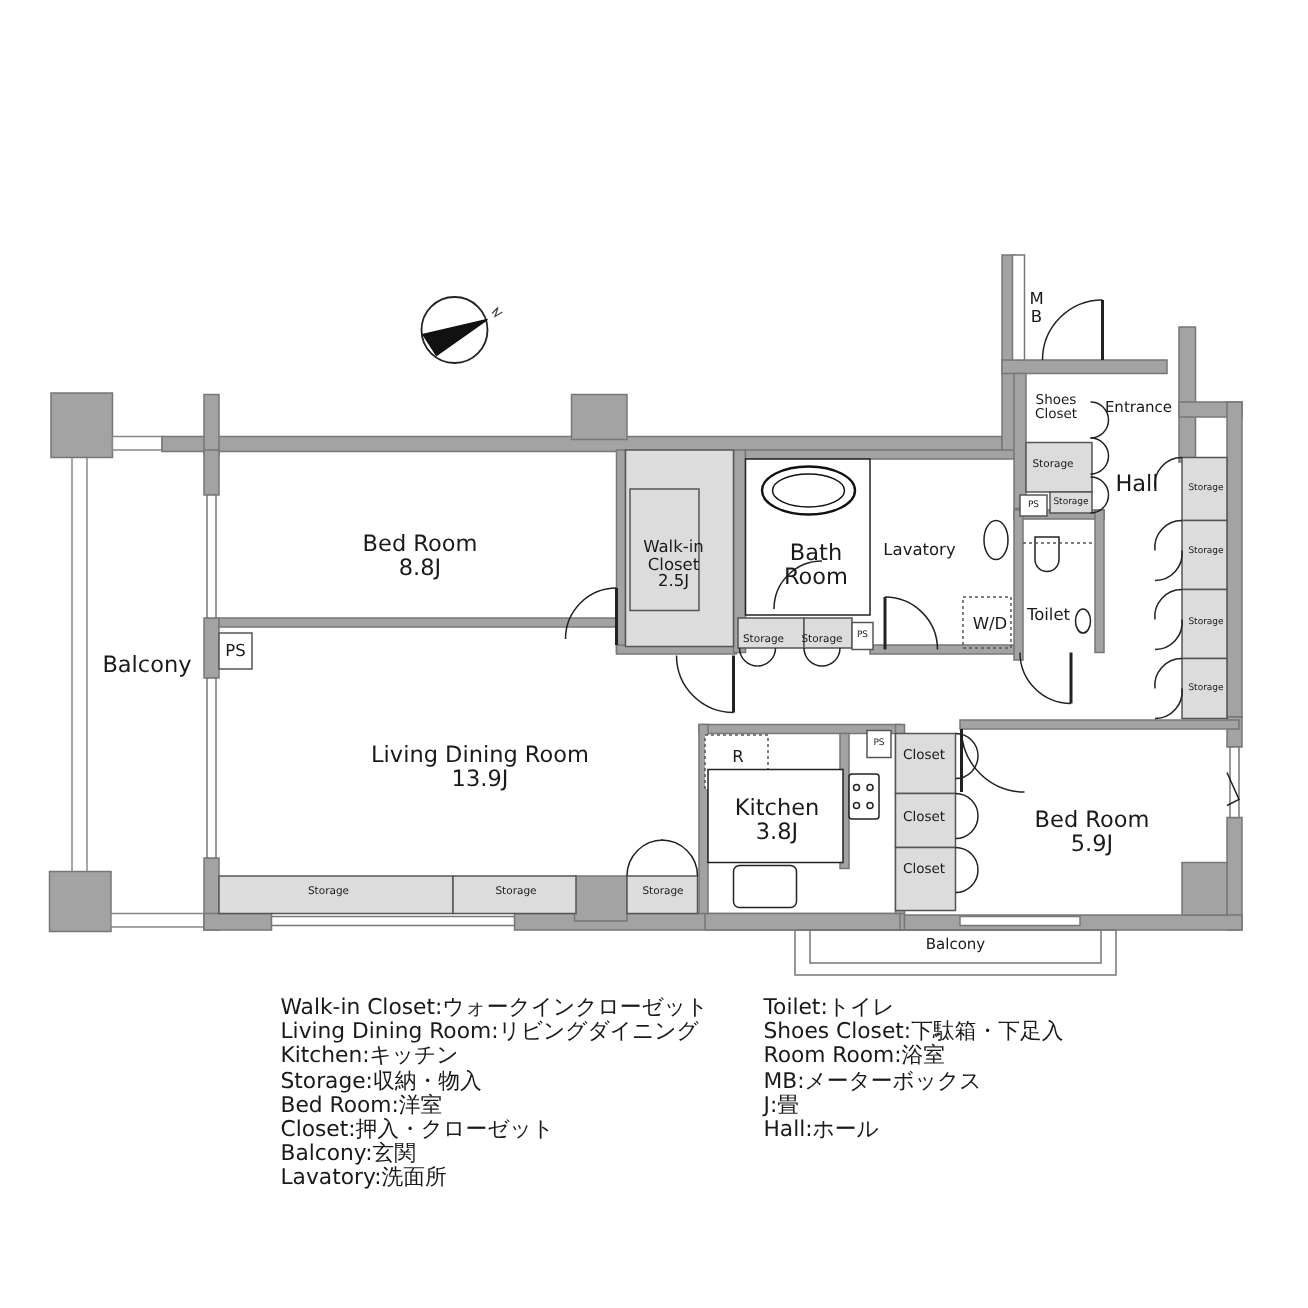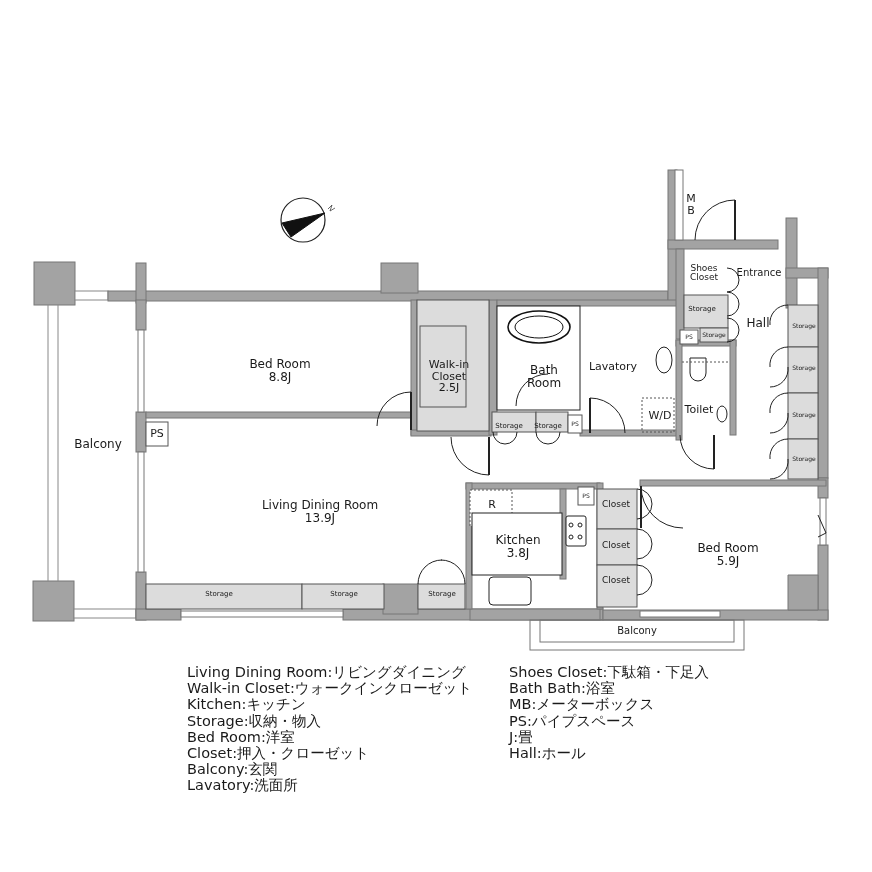--- a/index.html
+++ b/index.html
@@ -1,19 +1,19 @@
 <!DOCTYPE html>
 <html><head>
   <meta charset="utf-8">
   <style>
     html, body { margin:0; padding:0; background:#ffffff; }
     body { width:872px; height:872px; position:relative; overflow:hidden; font-family:"DejaVu Sans", sans-serif; color:#1a1a1a; }
     #plan { position:absolute; left:0; top:0; width:872px; height:872px; }
     .lbl { position:absolute; text-align:center; line-height:1.05; white-space:nowrap; transform:translate(-50%,-50%); }
-    .lg { font-size:12px; }
+    .lg { font-size:15px; }
     .sm { font-size:11px; }
     .xs { font-size:7px; }
     .xxs { font-size:6px; }
     .legend { position:absolute; top:664px; font-size:14.5px; line-height:16.2px; }
     .legend div { white-space:nowrap; }
   </style>
 </head>
 <body>
 
 <svg id="plan" viewBox="0 0 872 872" xmlns="http://www.w3.org/2000/svg">
@@ -238,29 +238,29 @@
 <div class="lbl xs" style="left:344px;top:595px">Storage</div>
 <div class="lbl xs" style="left:442px;top:595px">Storage</div>
 <div class="lbl xs" style="left:702px;top:310px">Storage</div>
 <div class="lbl xxs" style="left:714px;top:335px">Storage</div>
 <div class="lbl xxs" style="left:804px;top:326px">Storage</div>
 <div class="lbl xxs" style="left:804px;top:368px">Storage</div>
 <div class="lbl xxs" style="left:804px;top:415px">Storage</div>
 <div class="lbl xxs" style="left:804px;top:459px">Storage</div>
 
 <div class="legend" style="left:187px">
+  <div>Walk-in Closet:ウォークインクローゼット</div>
   <div>Living Dining Room:リビングダイニング</div>
-  <div>Walk-in Closet:ウォークインクローゼット</div>
   <div>Kitchen:キッチン</div>
   <div>Storage:収納・物入</div>
   <div>Bed Room:洋室</div>
   <div>Closet:押入・クローゼット</div>
   <div>Balcony:玄関</div>
   <div>Lavatory:洗面所</div>
 </div>
 <div class="legend" style="left:509px">
+  <div>Toilet:トイレ</div>
   <div>Shoes Closet:下駄箱・下足入</div>
-  <div>Bath Bath:浴室</div>
+  <div>Room Room:浴室</div>
   <div>MB:メーターボックス</div>
-  <div>PS:パイプスペース</div>
   <div>J:畳</div>
   <div>Hall:ホール</div>
 </div>
 
 </body></html>

